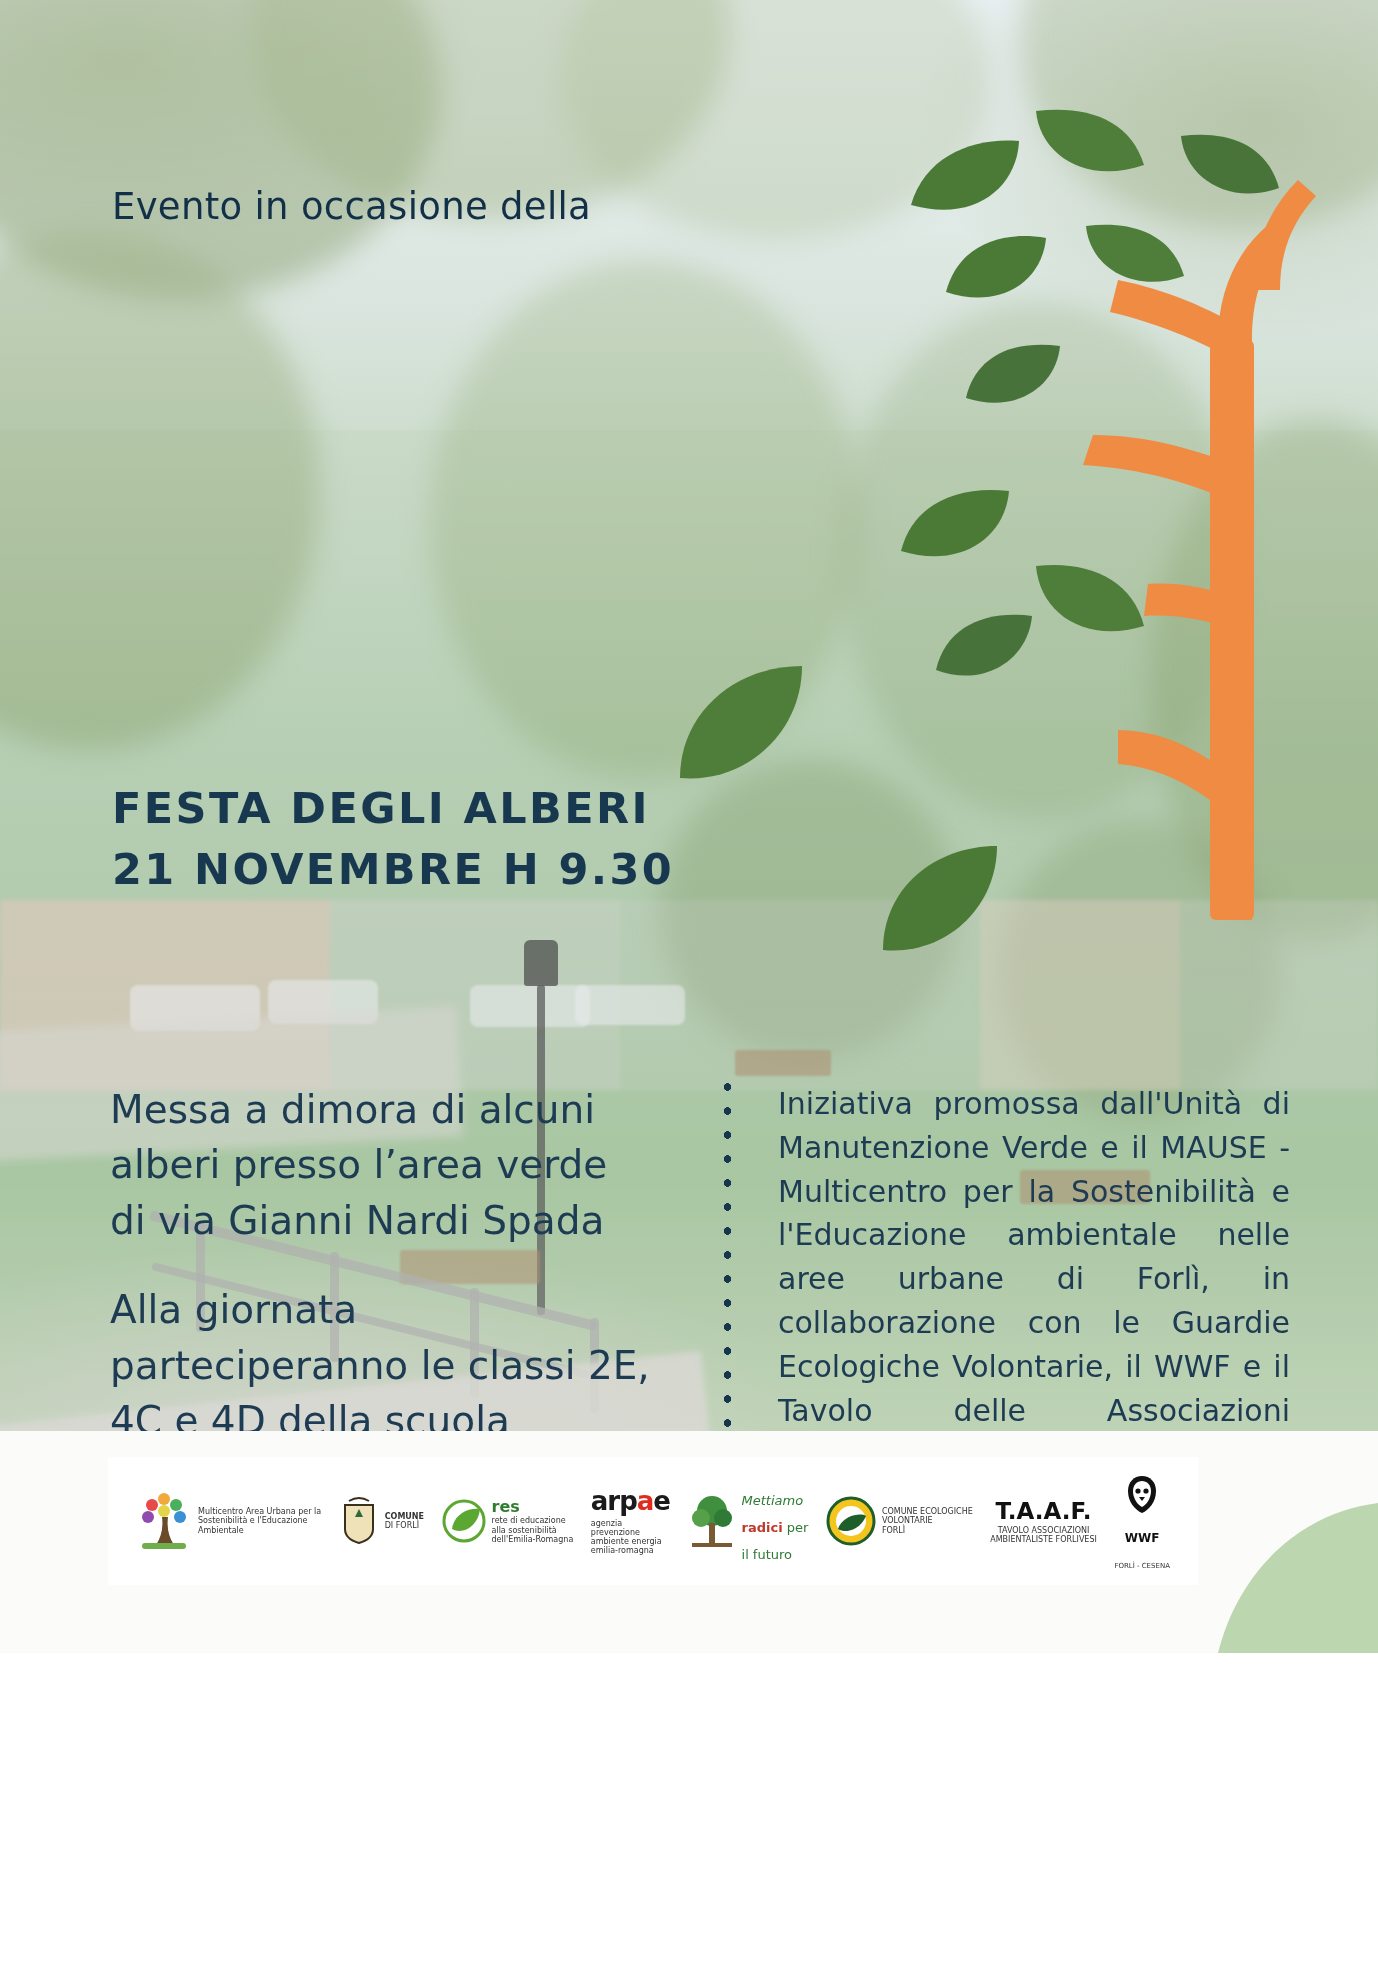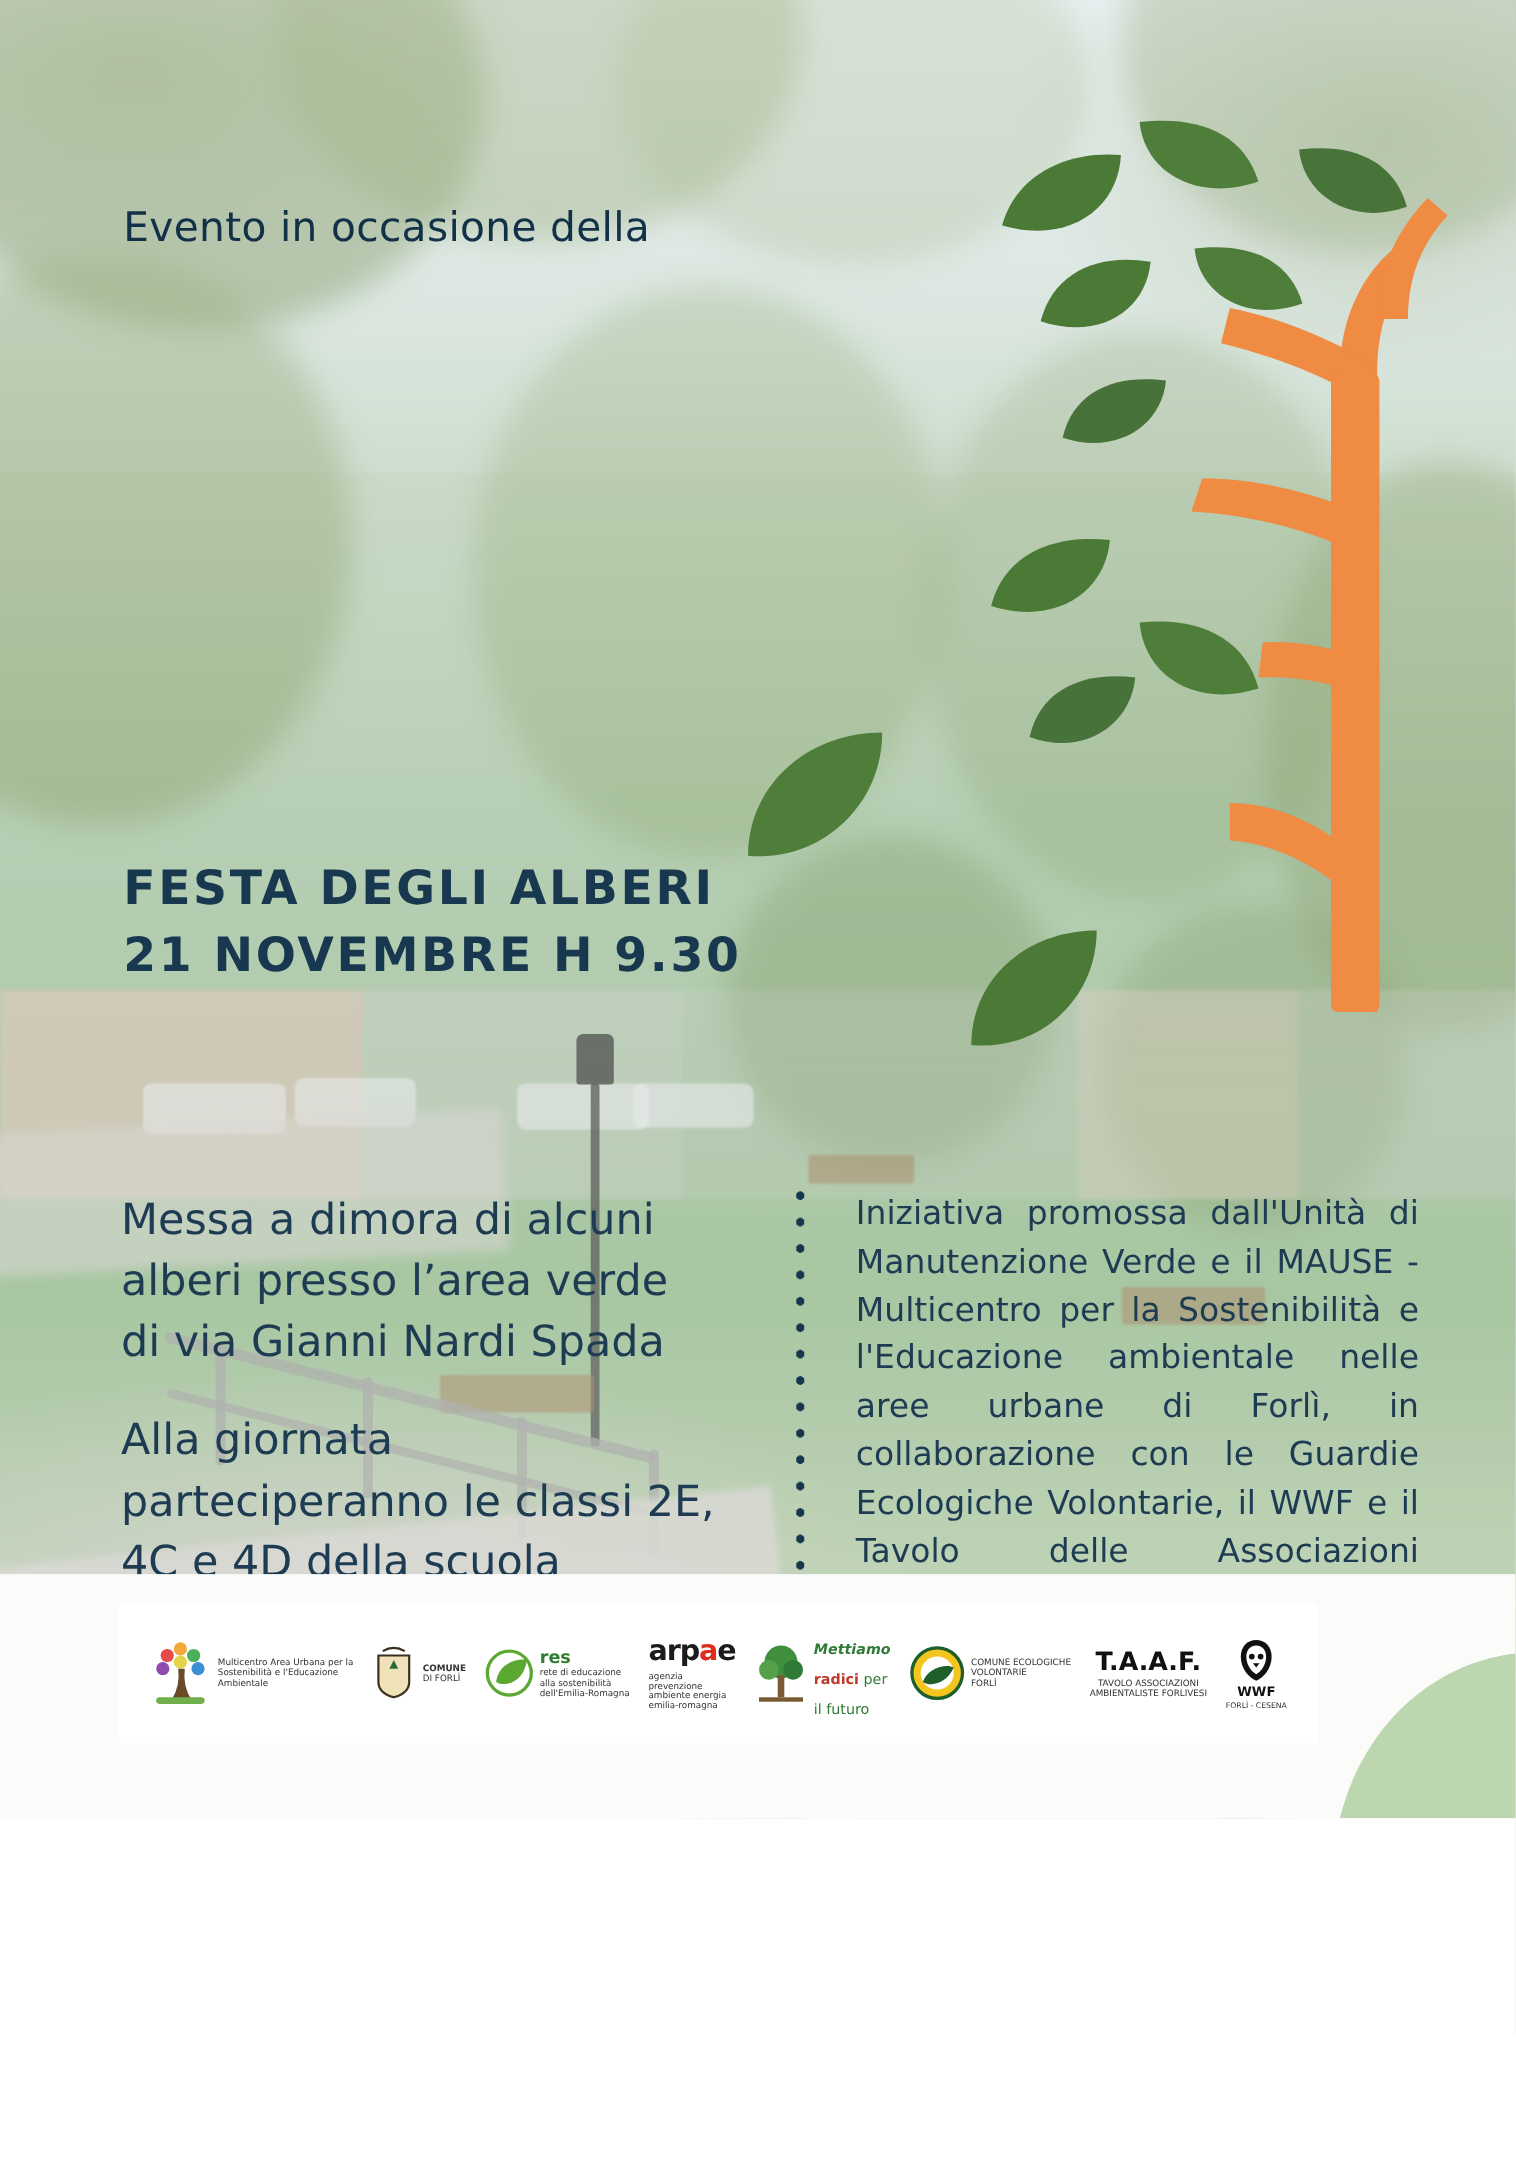--- a/index.html
+++ b/index.html
@@ -369,21 +369,21 @@
 
       <div class="logo">
         <svg class="logo-mark" width="48" height="56" viewBox="0 0 48 56">
           <circle cx="24" cy="18" r="15" fill="#3f8f3f"></circle>
           <circle cx="13" cy="25" r="9" fill="#57a04a"></circle>
           <circle cx="35" cy="25" r="9" fill="#2f7a35"></circle>
           <rect x="21" y="30" width="6" height="20" fill="#7a5a32"></rect>
           <rect x="4" y="50" width="40" height="4" fill="#7a5a32"></rect>
         </svg>
         <span class="logo-text" style="font-size:13px; line-height:1.05;">
-          <span style="color:#2f7a35; font-style:italic;font-weight:bold;">Mettiamo</span><br>
+          <span style="color:#2f7a35; font-style:italic;">Mettiamo</span><br>
           <b style="color:#c0392b;">radici</b><span style="color:#2f7a35;"> per</span><br>
           <span style="color:#2f7a35;">il futuro</span>
         </span>
       </div>
 
       <div class="logo">
         <svg class="logo-mark" width="50" height="50" viewBox="0 0 50 50">
           <circle cx="25" cy="25" r="23" fill="#f4c51f" stroke="#1d5e2a" stroke-width="3"></circle>
           <circle cx="25" cy="25" r="15" fill="#ffffff"></circle>
           <path d="M12 33 C16 20 34 16 40 20 C34 34 20 38 12 33 Z" fill="#1d5e2a"></path>
@@ -392,21 +392,21 @@
 VOLONTARIE
 FORLÌ</span>
       </div>
 
       <div class="logo" style="flex-direction:column; align-items:center; gap:2px;">
         <span style="font-size:23px; font-weight:bold; color:#111;">T.A.A.F.</span>
         <span class="logo-text" style="text-align:center;">TAVOLO ASSOCIAZIONI
 AMBIENTALISTE FORLIVESI</span>
       </div>
 
-      <div class="logo" style="flex-direction:column; align-items:center; gap:1px;">
+      <div class="logo" style="flex-direction:column; align-items:center; gap:16px;">
         <svg class="logo-mark" width="42" height="44" viewBox="0 0 42 44">
           <path d="M21 4 C13 4 7 10 7 19 C7 30 14 38 21 41 C28 38 35 30 35 19 C35 10 29 4 21 4 Z" fill="#111"></path>
           <path d="M21 9 C16 9 12 13 12 19 C12 27 17 33 21 35 C25 33 30 27 30 19 C30 13 26 9 21 9 Z" fill="#fff"></path>
           <circle cx="17" cy="19" r="2.6" fill="#111"></circle>
             <circle cx="25" cy="19" r="2.6" fill="#111"></circle>
           <path d="M18 25 h6 l-3 4 z" fill="#111"></path>
         </svg>
         <b style="font-size:12px; color:#111;">WWF</b>
         <span class="logo-text" style="font-size:7px;">FORLÌ - CESENA</span>
       </div>

